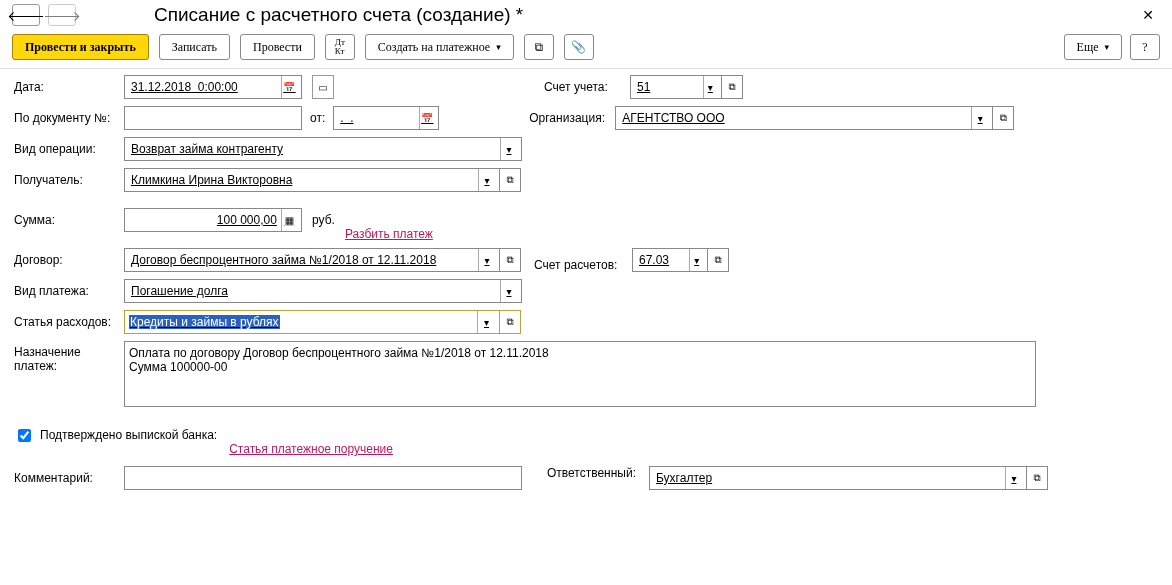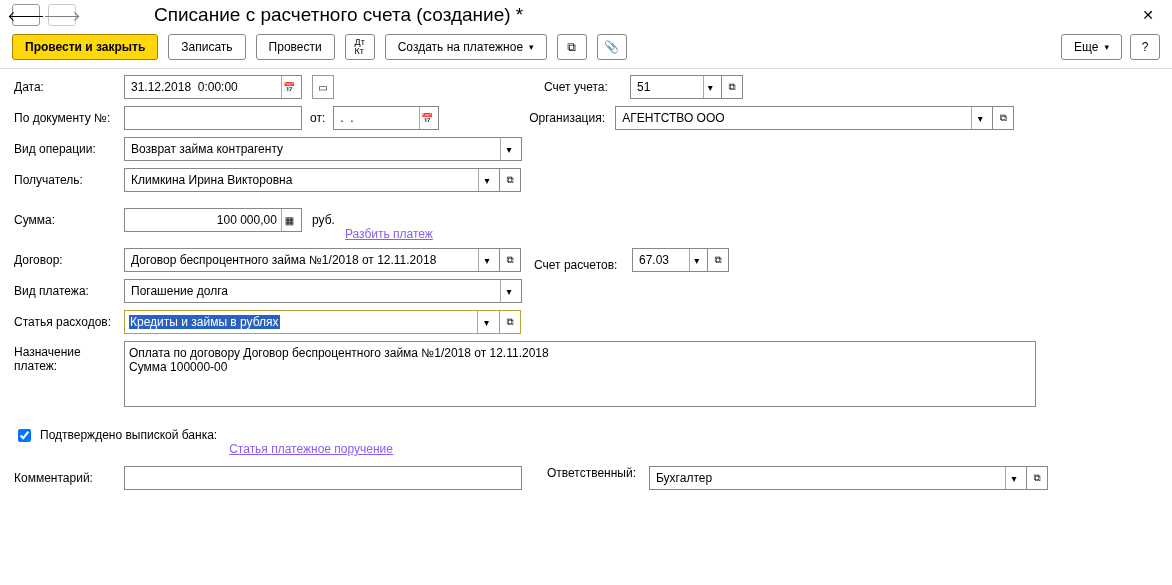--- a/index.html
+++ b/index.html
@@ -39,20 +39,21 @@
   font-size: 14px;
   cursor: pointer;
   padding: 0 6px;
 }
 .toolbar {
   display: flex;
   align-items: center;
   padding: 8px 12px;
   gap: 10px;
   border-bottom: 1px solid #ddd;
+  font-family: Liberation Serif, serif;
 }
 .btn {
   display: inline-flex;
   align-items: center;
   justify-content: center;
   height: 26px;
   padding: 0 12px;
   border: 1px solid #888;
   border-radius: 3px;
   background: #fff;
@@ -85,20 +86,21 @@
   flex: none;
 }
 .input {
   height: 24px;
   border: 1px solid #888;
   padding: 0 4px;
   font-size: 12px;
   background: #fff;
   display: flex;
   align-items: center;
+  text-decoration: underline;
 }
 .input input {
   border: none;
   outline: none;
   width: 100%;
   font-size: 12px;
   font-family: inherit;
   background: transparent;
 }
 .input .icon-btn {
@@ -118,21 +120,21 @@
   border: 1px solid #888;
   display: inline-flex;
   align-items: center;
   justify-content: center;
   margin-left: -1px;
   cursor: pointer;
   font-size: 10px;
   background: #fff;
 }
 .link {
-  color: #8b5cf6;
+  color: #be185d;
   text-decoration: underline;
   cursor: pointer;
   margin-top: 28px;
 }
 .right-cluster {
   margin-left: auto;
   display: flex;
   align-items: center;
 }
 .col-right-start {

